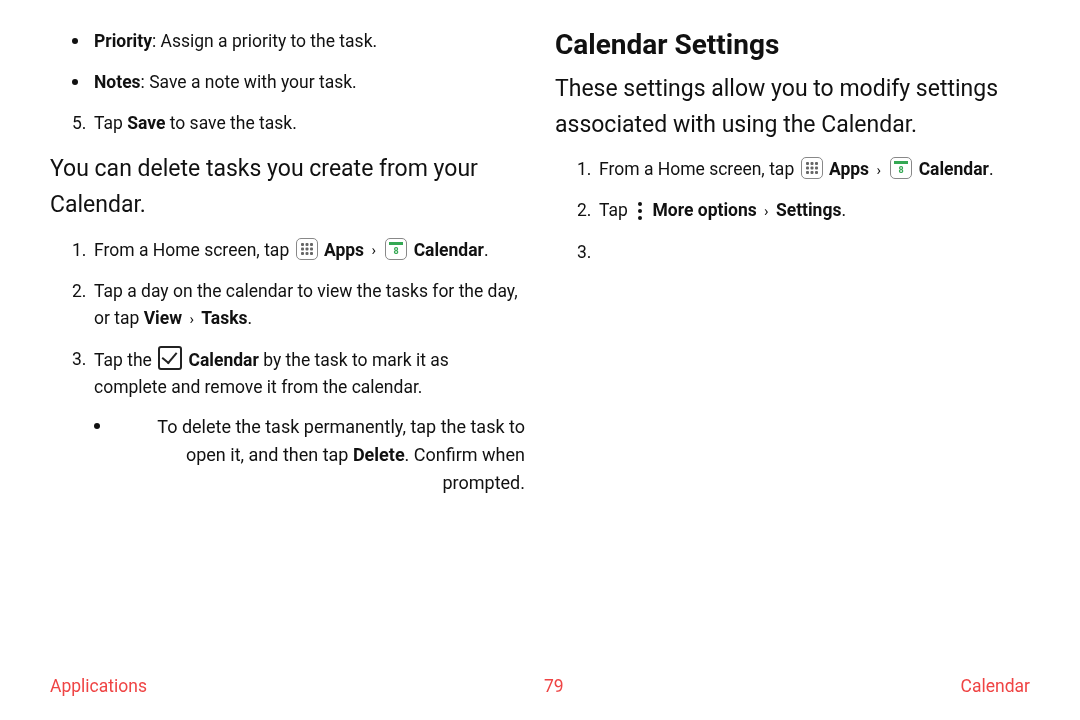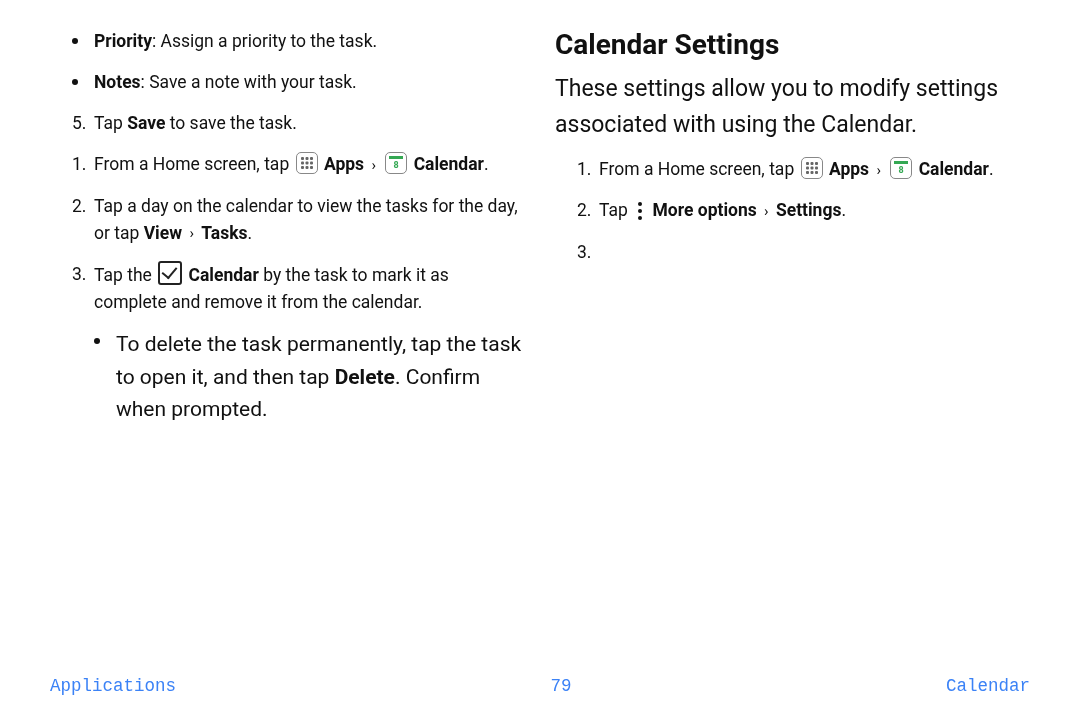--- a/index.html
+++ b/index.html
@@ -56,22 +56,23 @@
     left: 0;
     top: 0;
   }
   .sub-bullet {
     list-style: none;
     margin-top: 12px;
     padding-left: 22px;
   }
   .sub-bullet li {
     position: relative;
-    font-size: 21px;
-    line-height: 1.55;
+    font-size: 18px;
+    line-height: 1.55;
+    text-align: right;
   }
   .sub-bullet li::before {
     content: "";
     position: absolute;
     left: -22px;
     top: 10px;
     width: 6px;
     height: 6px;
     background: #111;
     border-radius: 50%;
@@ -148,22 +149,21 @@
     border-radius: 50%;
   }
   .footer {
     position: absolute;
     bottom: 24px;
     left: 50px;
     right: 50px;
     display: flex;
     justify-content: space-between;
     font-size: 17.5px;
-    color: #3b82f6;
-    font-family: Liberation Mono, monospace;
+    color: #ef4444;
   }
 </style>
 </head>
 <body>
 
 <div class="page">
   <div class="col">
 
     <ul class="bullet-list">
       <li>
@@ -174,20 +174,21 @@
       </li>
     </ul>
 
     <ol class="num-list">
       <li>
         <span class="num">5.</span>
         <span>Tap </span><b>Save</b><span> to save the task.</span>
       </li>
     </ol>
 
+    <p class="intro">You can delete tasks you create from your Calendar.</p>
 
     <ol class="num-list">
       <li>
         <span class="num">1.</span>
         <span>From a Home screen, tap </span>
         <span class="icon-box">
           <svg class="apps-grid" viewBox="0 0 14 14">
               <rect x="1" y="1" width="3" height="3"></rect>
               <rect x="5.5" y="1" width="3" height="3"></rect>
               <rect x="10" y="1" width="3" height="3"></rect>

